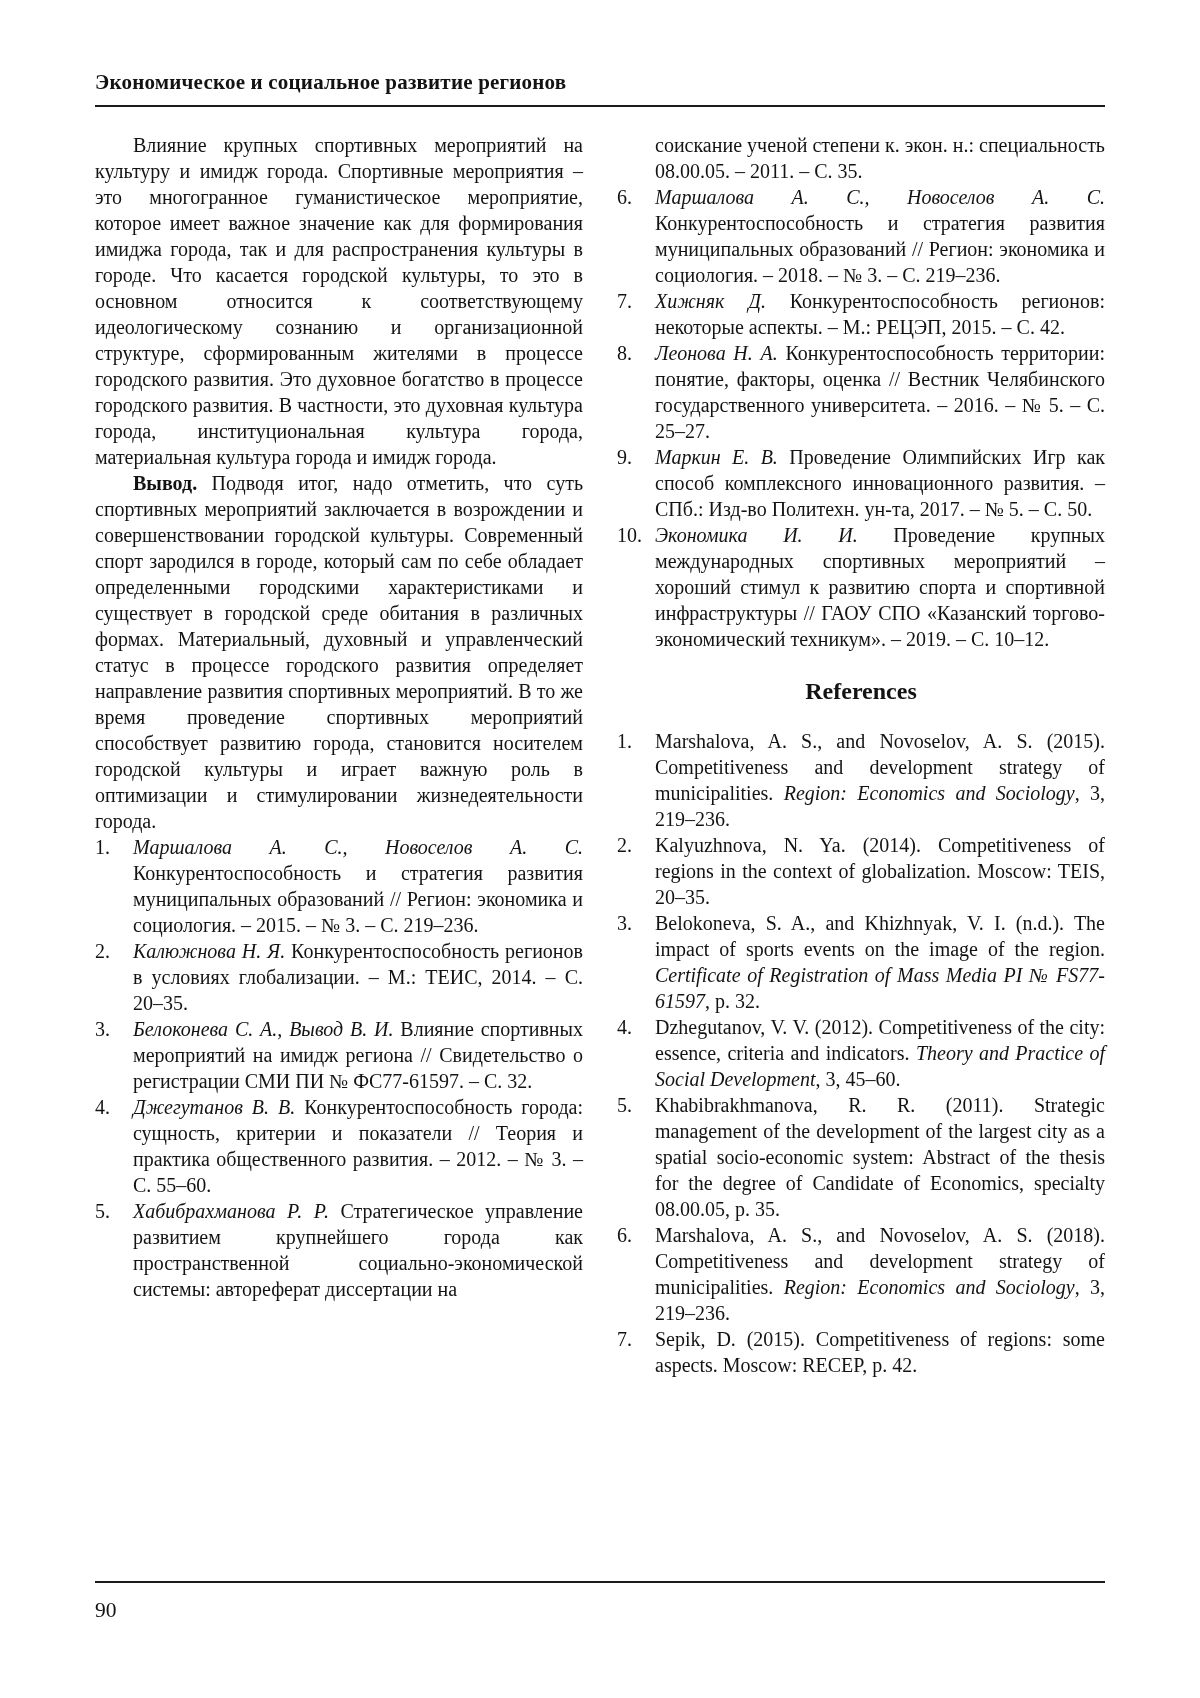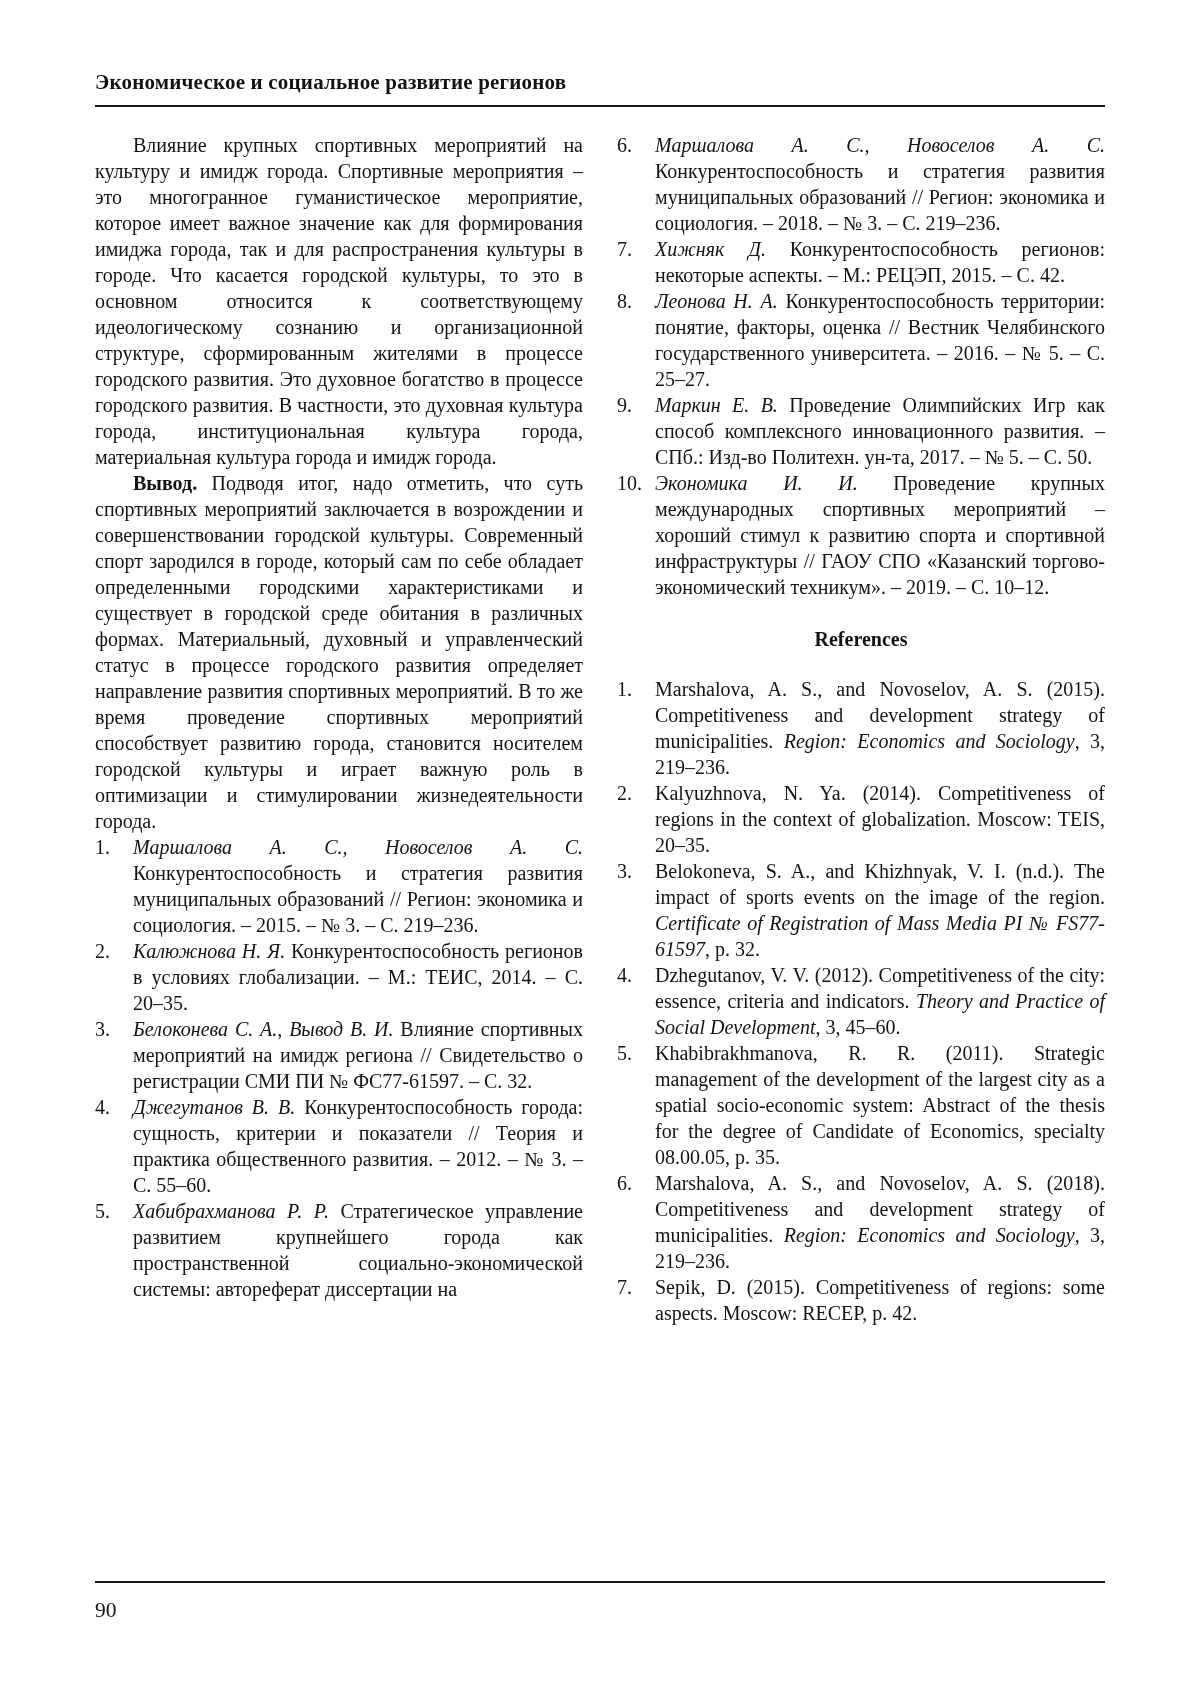--- a/index.html
+++ b/index.html
@@ -39,21 +39,21 @@
     line-height: 26px;
     text-align: justify;
     hyphens: auto;
     -webkit-hyphens: auto;
   }
   .para { margin: 0; }
   .indent { text-indent: 38px; }
   .b { font-weight: bold; }
   .i { font-style: italic; }
   .list-heading {
-    font-size: 20px;
+    font-size: 24px;
     font-weight: bold;
     text-align: center;
     margin: 26px 0 24px 0;
   }
   .ref-item { display: flex; }
   .ref-num { flex: 0 0 38px; }
   .ref-text { flex: 1 1 auto; text-align: justify; }
   .ref-cont { margin-left: 38px; text-align: justify; }
   .footer {
     position: absolute;
@@ -98,20 +98,21 @@
             <span class="ref-text"><span class="i">Джегутанов В. В.</span><span> Конкурентоспособность города: сущность, критерии и показатели // Теория и практика общественного развития. – 2012. – № 3. – С. 55–60.</span></span>
           </div>
           <div class="ref-item">
             <span class="ref-num">5.</span>
             <span class="ref-text"><span class="i">Хабибрахманова Р. Р.</span><span> Стратегическое управление развитием крупнейшего города как пространственной социально-экономической системы: автореферат диссертации на</span></span>
           </div>
         </div>
     </div>
 
     <div class="col">
+      <p class="para ref-cont">соискание ученой степени к. экон. н.: специальность 08.00.05. – 2011. – С. 35.</p>
       <div class="ref-list">
           <div class="ref-item">
             <span class="ref-num">6.</span>
             <span class="ref-text"><span class="i">Маршалова А. С., Новоселов А. С.</span><span> Конкурентоспособность и стратегия развития муниципальных образований // Регион: экономика и социология. – 2018. – № 3. – С. 219–236.</span></span>
           </div>
           <div class="ref-item">
             <span class="ref-num">7.</span>
             <span class="ref-text"><span class="i">Хижняк Д.</span><span> Конкурентоспособность регионов: некоторые аспекты. – М.: РЕЦЭП, 2015. – С. 42.</span></span>
           </div>
           <div class="ref-item">

